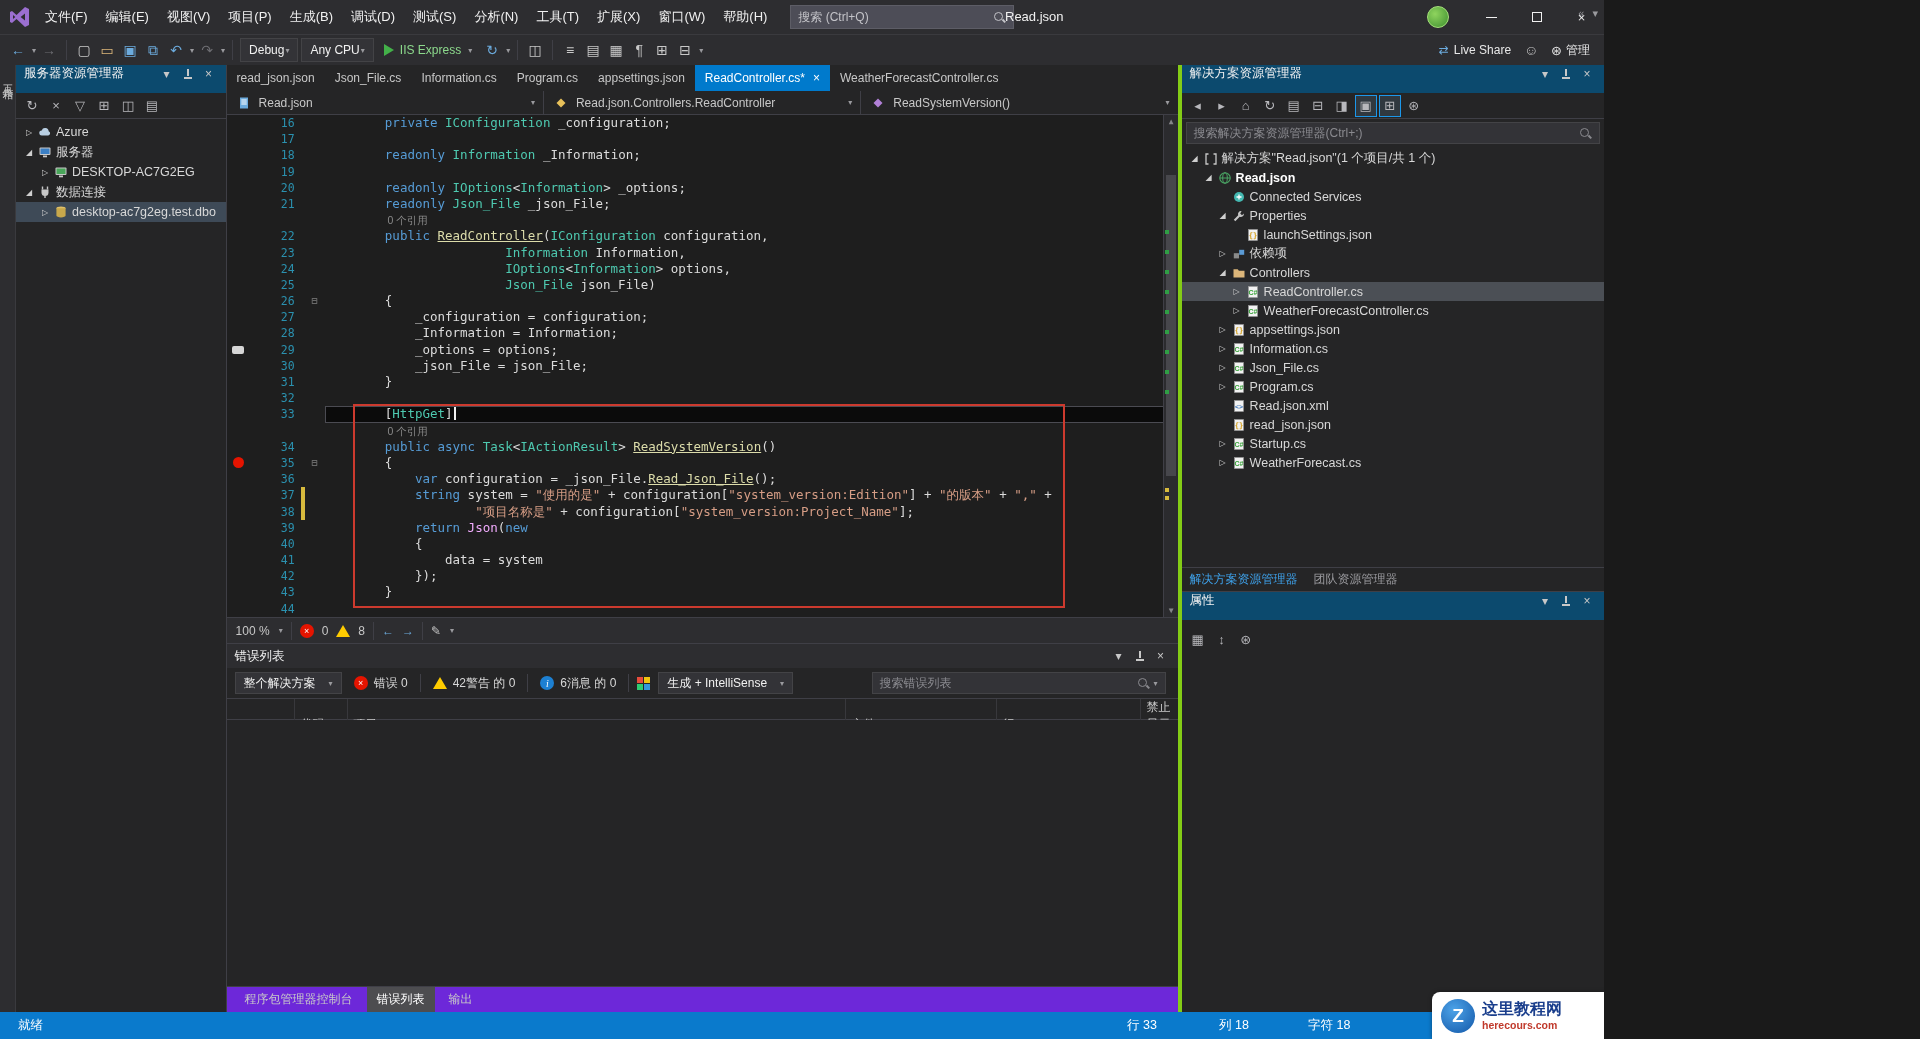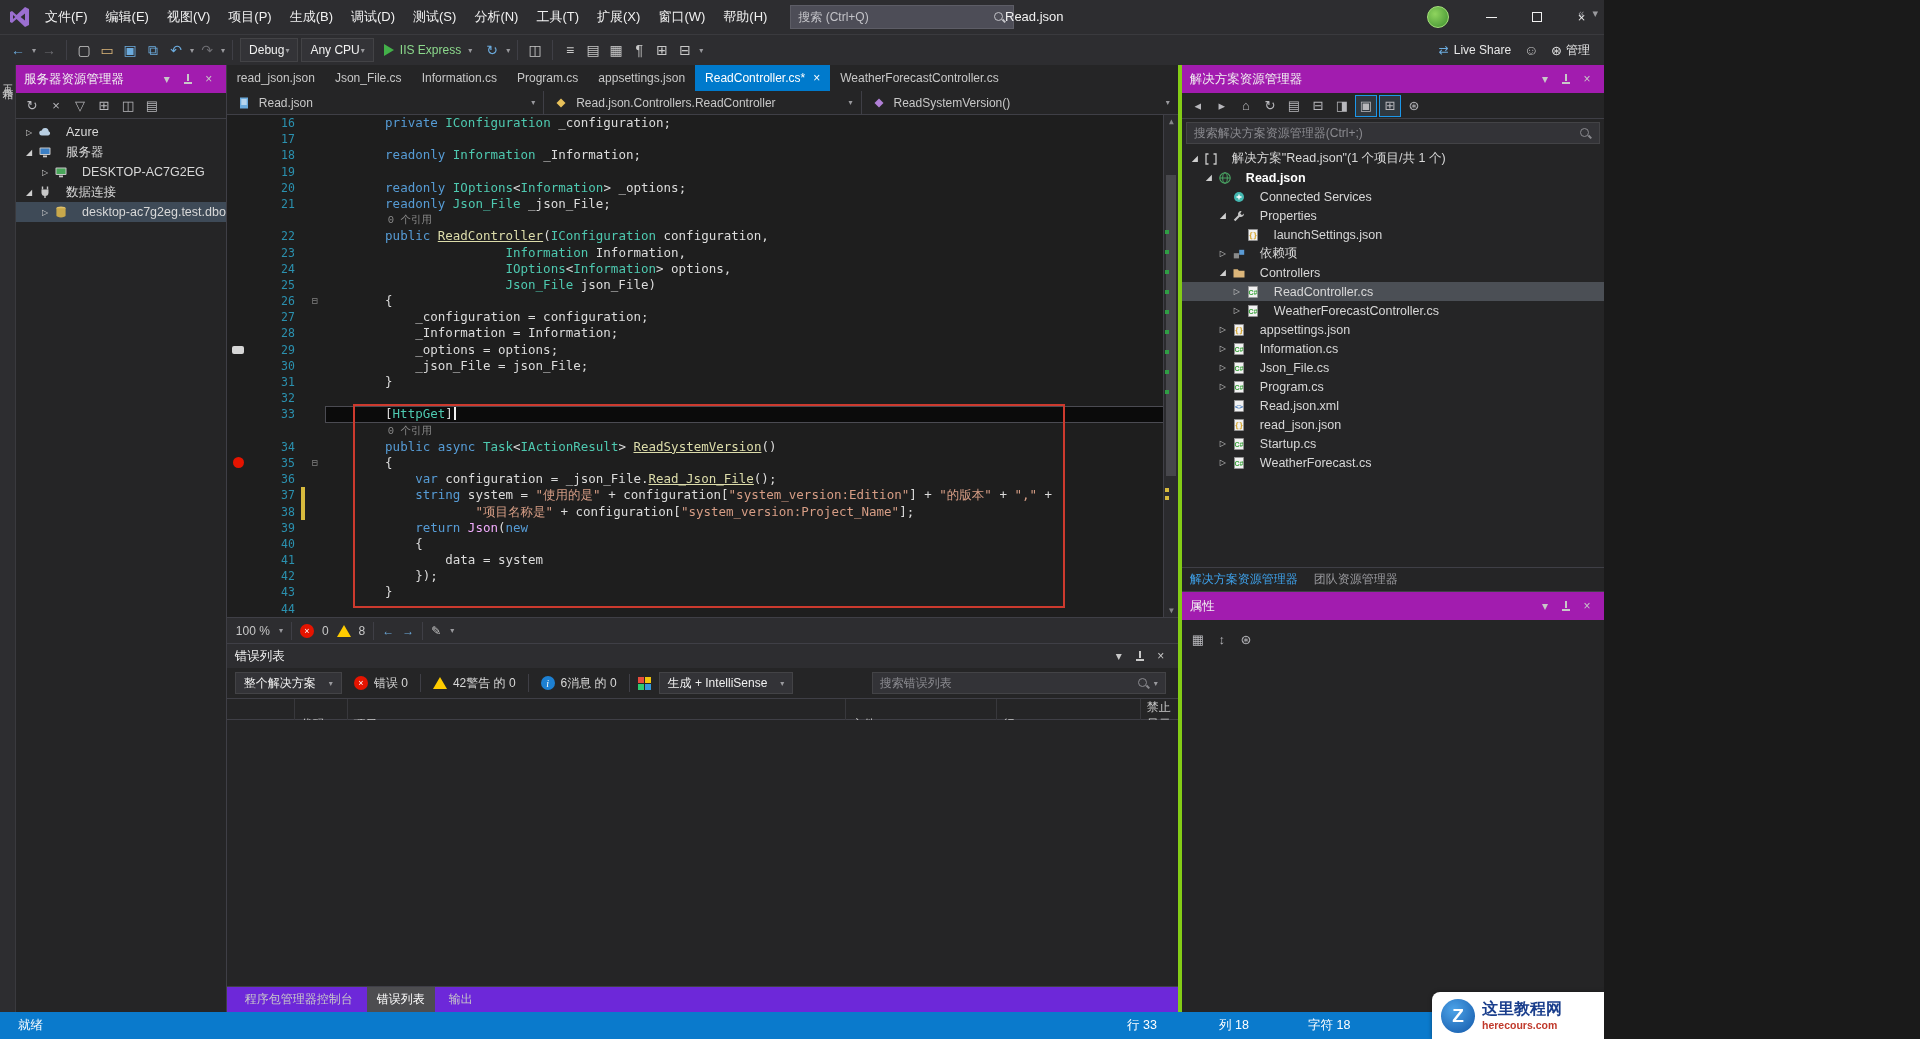--- a/index.html
+++ b/index.html
@@ -43,36 +43,36 @@
 .tright{margin-left:auto;display:flex;align-items:center;gap:10px;padding-right:6px;font-size:12px;color:#e8e8e8}
 
 
 .main{display:flex;height:947px}
 .dockstrip{width:17px;background:#2d2d30;display:flex;flex-direction:column;align-items:center;padding-top:6px;border-right:1px solid #3a3a3e}
 .vtab{writing-mode:vertical-rl;font-size:11px;color:#c8c8c8;letter-spacing:2px;padding:5px 0}
 .lpanel{width:266px;background:#252526;border-right:1px solid #3f3f46;display:flex;flex-direction:column}
 .center{width:1099px;display:flex;flex-direction:column;background:#1e1e1e}
 .rpanel{width:538px;background:#252526;border-left:4px solid #84cc16;display:flex;flex-direction:column}
 
-.phead{height:28px;display:flex;align-items:center;padding:0 8px;font-size:12.5px;color:#f1f1f1;background:#a21caf}
+.phead{height:28px;display:flex;padding:0 8px;font-size:12.5px;color:#f1f1f1;background:#0c4a6e}
 .phead .sp{flex:1}
 .picon{width:18px;height:18px;display:flex;align-items:center;justify-content:center;color:#c8c8c8;margin-left:3px;font-size:12px}
 .ptools{height:26px;display:flex;align-items:center;padding:0 5px;gap:2px;border-bottom:1px solid #3f3f46;background:#252526}
 .ptool{width:22px;height:22px;display:flex;align-items:center;justify-content:center;color:#b8b8bc;font-size:13px}
 .ptool.hl{border:1px solid #1c97ea;background:#30383f}
 .ssearch{margin:3px 4px;height:22px;background:#333337;border:1px solid #434346;display:flex;align-items:center;
   padding:0 7px;color:#8a8a8f;font-size:12px;justify-content:space-between;flex:0 0 auto}
 
 .trow{display:flex;align-items:center;font-size:12.5px;color:#d8d8d8;white-space:nowrap;overflow:hidden}
 .trow.srv{height:20px}.trow.sol{height:19px}
 .trow.srv.sel{background:#3e4a57}.trow.sol.sel{background:#4b4f55}
 .arrow{width:14px;flex:0 0 14px;text-align:center;font-size:8px;color:#cfcfcf}
 .tico{width:18px;flex:0 0 18px;display:flex;align-items:center;justify-content:center}
 .tico svg{width:14px;height:14px;display:block}
-.lbl{margin-left:12px}.lbl.bold{font-weight:bold;color:#fff}
+.lbl{margin-left:2px}.lbl.bold{font-weight:bold;color:#fff}
 .treearea{overflow:hidden}
 .sbt{height:24px;display:flex;gap:16px;padding-left:8px;align-items:center;border-top:1px solid #3f3f46;font-size:12px;background:#252526}
 .sbt .t{color:#9a9a9e}.sbt .t.active{color:#3ea0e8}
 .props{display:flex;flex-direction:column;border-top:1px solid #3f3f46;flex:1}
 
 
 .tabs{height:26px;background:#252526;display:flex;align-items:stretch;position:relative}
 .tab{display:flex;align-items:center;padding:0 10px;font-size:12px;color:#c8c8c8;gap:8px}
 .tab.active{background:#007acc;color:#fff}
 .tab .x{font-size:12px;color:#fff}
@@ -87,21 +87,21 @@
 .crow{display:flex;height:16.2px;line-height:16.2px;white-space:pre}
 .gl{width:24px;flex:0 0 24px;position:relative}
 .bpdot{position:absolute;left:6px;top:2.5px;width:11px;height:11px;border-radius:50%;background:#e51400;display:block}
 .bmicon{position:absolute;left:5px;top:4px;width:12px;height:8px;background:#d6d6d6;border-radius:2px;display:block}
 .ln{flex:0 0 44px;text-align:right;color:#2b91af;font-size:11.5px}
 .chb{flex:0 0 4px;margin-left:6px}
 .crow.chg .chb{background:#d7ba3d}
 .fd{flex:0 0 20px;text-align:center;color:#808080;font-size:10px}
 .ct{flex:1 1 auto}
 .crow.cur .ct{background:#0b0b0b;box-shadow:inset 0 0 0 1px #4b4b52}
-.crow.lens .ct{padding-left:63px;font-size:10.5px;color:#8a8a8a;font-family:Liberation Mono, monospace}
+.crow.lens .ct{padding-left:63px;font-size:10.5px;color:#8a8a8a;font-family:Liberation Sans, sans-serif}
 .tk-k{color:#569cd6}.tk-y{color:#4ec9b0}.tk-d{color:#dcdcdc}.tk-s{color:#d69d85}
 .tk-m{color:#f0abfc}.tk-u{color:#dcdcaa;text-decoration:underline}.tk-c{color:#8a8a8a}
 .caret2{display:inline-block;width:2px;height:13px;background:#f0f0f0;vertical-align:-2px;margin-left:1px}
 .redbox{position:absolute;left:126px;top:289px;width:712px;height:204px;border:2px solid #cd3a2e;pointer-events:none}
 .vscroll{position:absolute;right:0;top:0;width:15px;height:100%;background:#2b2b2e;border-left:1px solid #3f3f46}
 .vthumb{position:absolute;left:2px;right:2px;top:12%;height:60%;background:#47474c}
 .mark{position:absolute;left:1px;width:4px;height:4px;display:block}
 .mark.g{background:#2f9e44}.mark.y{background:#d7ba3d}
 .varrow{position:absolute;left:0;width:15px;text-align:center;color:#86868a;font-size:8px}
 

